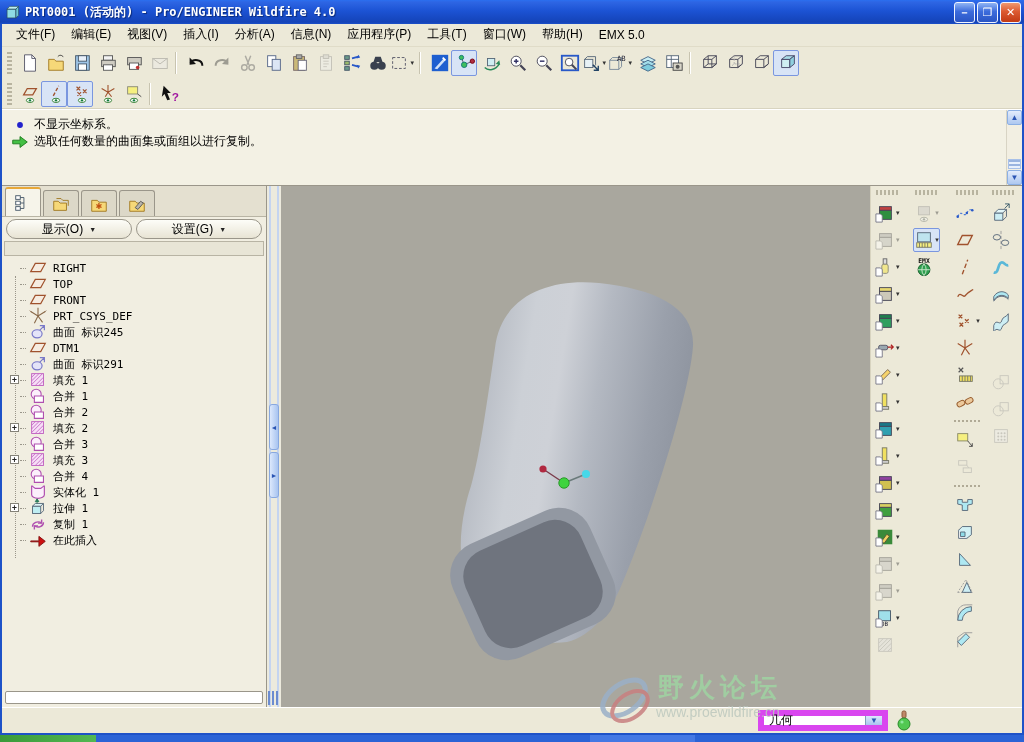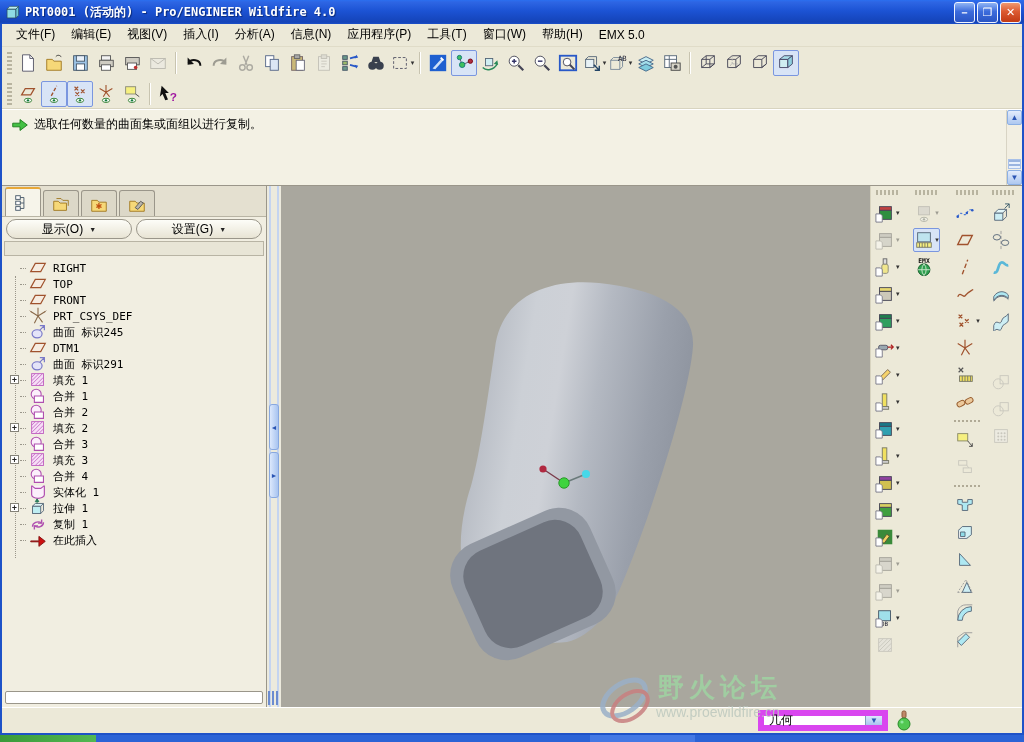--- a/index.html
+++ b/index.html
@@ -14,21 +14,21 @@
   .winbtn{width:21px;height:21px;margin-left:2px;border:1px solid #f0f4ff;border-radius:3px;background:linear-gradient(180deg,#8fb4f4,#3c6cdc 45%,#2a55c4);color:#fff;font-size:11px;font-weight:bold;display:flex;align-items:center;justify-content:center;flex:none;}
   .winbtn.close{background:linear-gradient(180deg,#f0996e,#dc5a31 45%,#c23a14);}
   .frame{height:711px;border-left:2px solid #1e52c8;border-right:2px solid #1e52c8;border-bottom:2px solid #1e52c8;background:#ece9d8;display:flex;flex-direction:column;}
   
   .menubar{height:23px;display:flex;align-items:center;padding-left:6px;background:#ece9d8;border-bottom:1px solid #e0dcc8;}
   .menu-item{padding:2px 8px;white-space:nowrap;}
   
   .toolbar{display:flex;align-items:center;background:#ece9d8;padding-left:2px;}
   .toolbar.row1{height:33px;}
   .toolbar.row2{height:30px;border-bottom:1px solid #d8d4c0;}
-  .tbtn{width:26px;height:26px;display:flex;align-items:center;justify-content:center;border:1px solid transparent;border-radius:2px;position:relative;flex:none;}
+  .tbtn{width:26px;height:26px;display:flex;align-items:center;justify-content:flex-end;border:1px solid transparent;border-radius:2px;position:relative;flex:none;}
   .tbtn.pr{border:1px solid #7a96df;background:#d8e4f6;}
   .tbtn.dis{opacity:.42;filter:grayscale(.9);}
   .tbtn .dd{font-size:7px;color:#333;margin-left:1px;}
   .tsep{width:2px;height:22px;border-left:1px solid #c8c4b0;border-right:1px solid #fff;margin:0 4px;flex:none;}
   .thandle{width:5px;height:22px;margin:0 3px;background:repeating-linear-gradient(180deg,#b8b4a0 0 2px,transparent 2px 4px);flex:none;}
   .icn{display:inline-flex;line-height:0;}
   
   .msgarea{height:78px;background:#f3f1e4;border-top:1px solid #fff;border-bottom:1px solid #9a968a;display:flex;}
   .msgs{flex:1;padding:6px 4px 0 8px;}
   .msgline{display:flex;align-items:center;height:17px;white-space:nowrap;}
@@ -442,20 +442,28 @@
               </svg>
             </span>
           </div>
         </div>
 
       <div class="msgarea">
         <div class="msgs" id="msgs">
             <div class="msgline">
               <span class="icn">
                 <svg width="20" height="20" viewBox="0 0 22 22">
+                  <circle cx="11" cy="11" r="3.2" fill="#2222cc"></circle>
+                </svg>
+              </span>
+              <span>不显示坐标系。</span>
+            </div>
+            <div class="msgline">
+              <span class="icn">
+                <svg width="20" height="20" viewBox="0 0 22 22">
                   <path d="M3 9h8V5l8 6-8 6v-4H3z" fill="#44c044" stroke="#1a7a1a"></path>
                 </svg>
               </span>
               <span>选取任何数量的曲面集或面组以进行复制。</span>
             </div>
           </div>
         <div class="vscroll">
           <div class="sbtn">▲</div>
           <div class="strack"></div>
           <div class="sgrip"></div>

